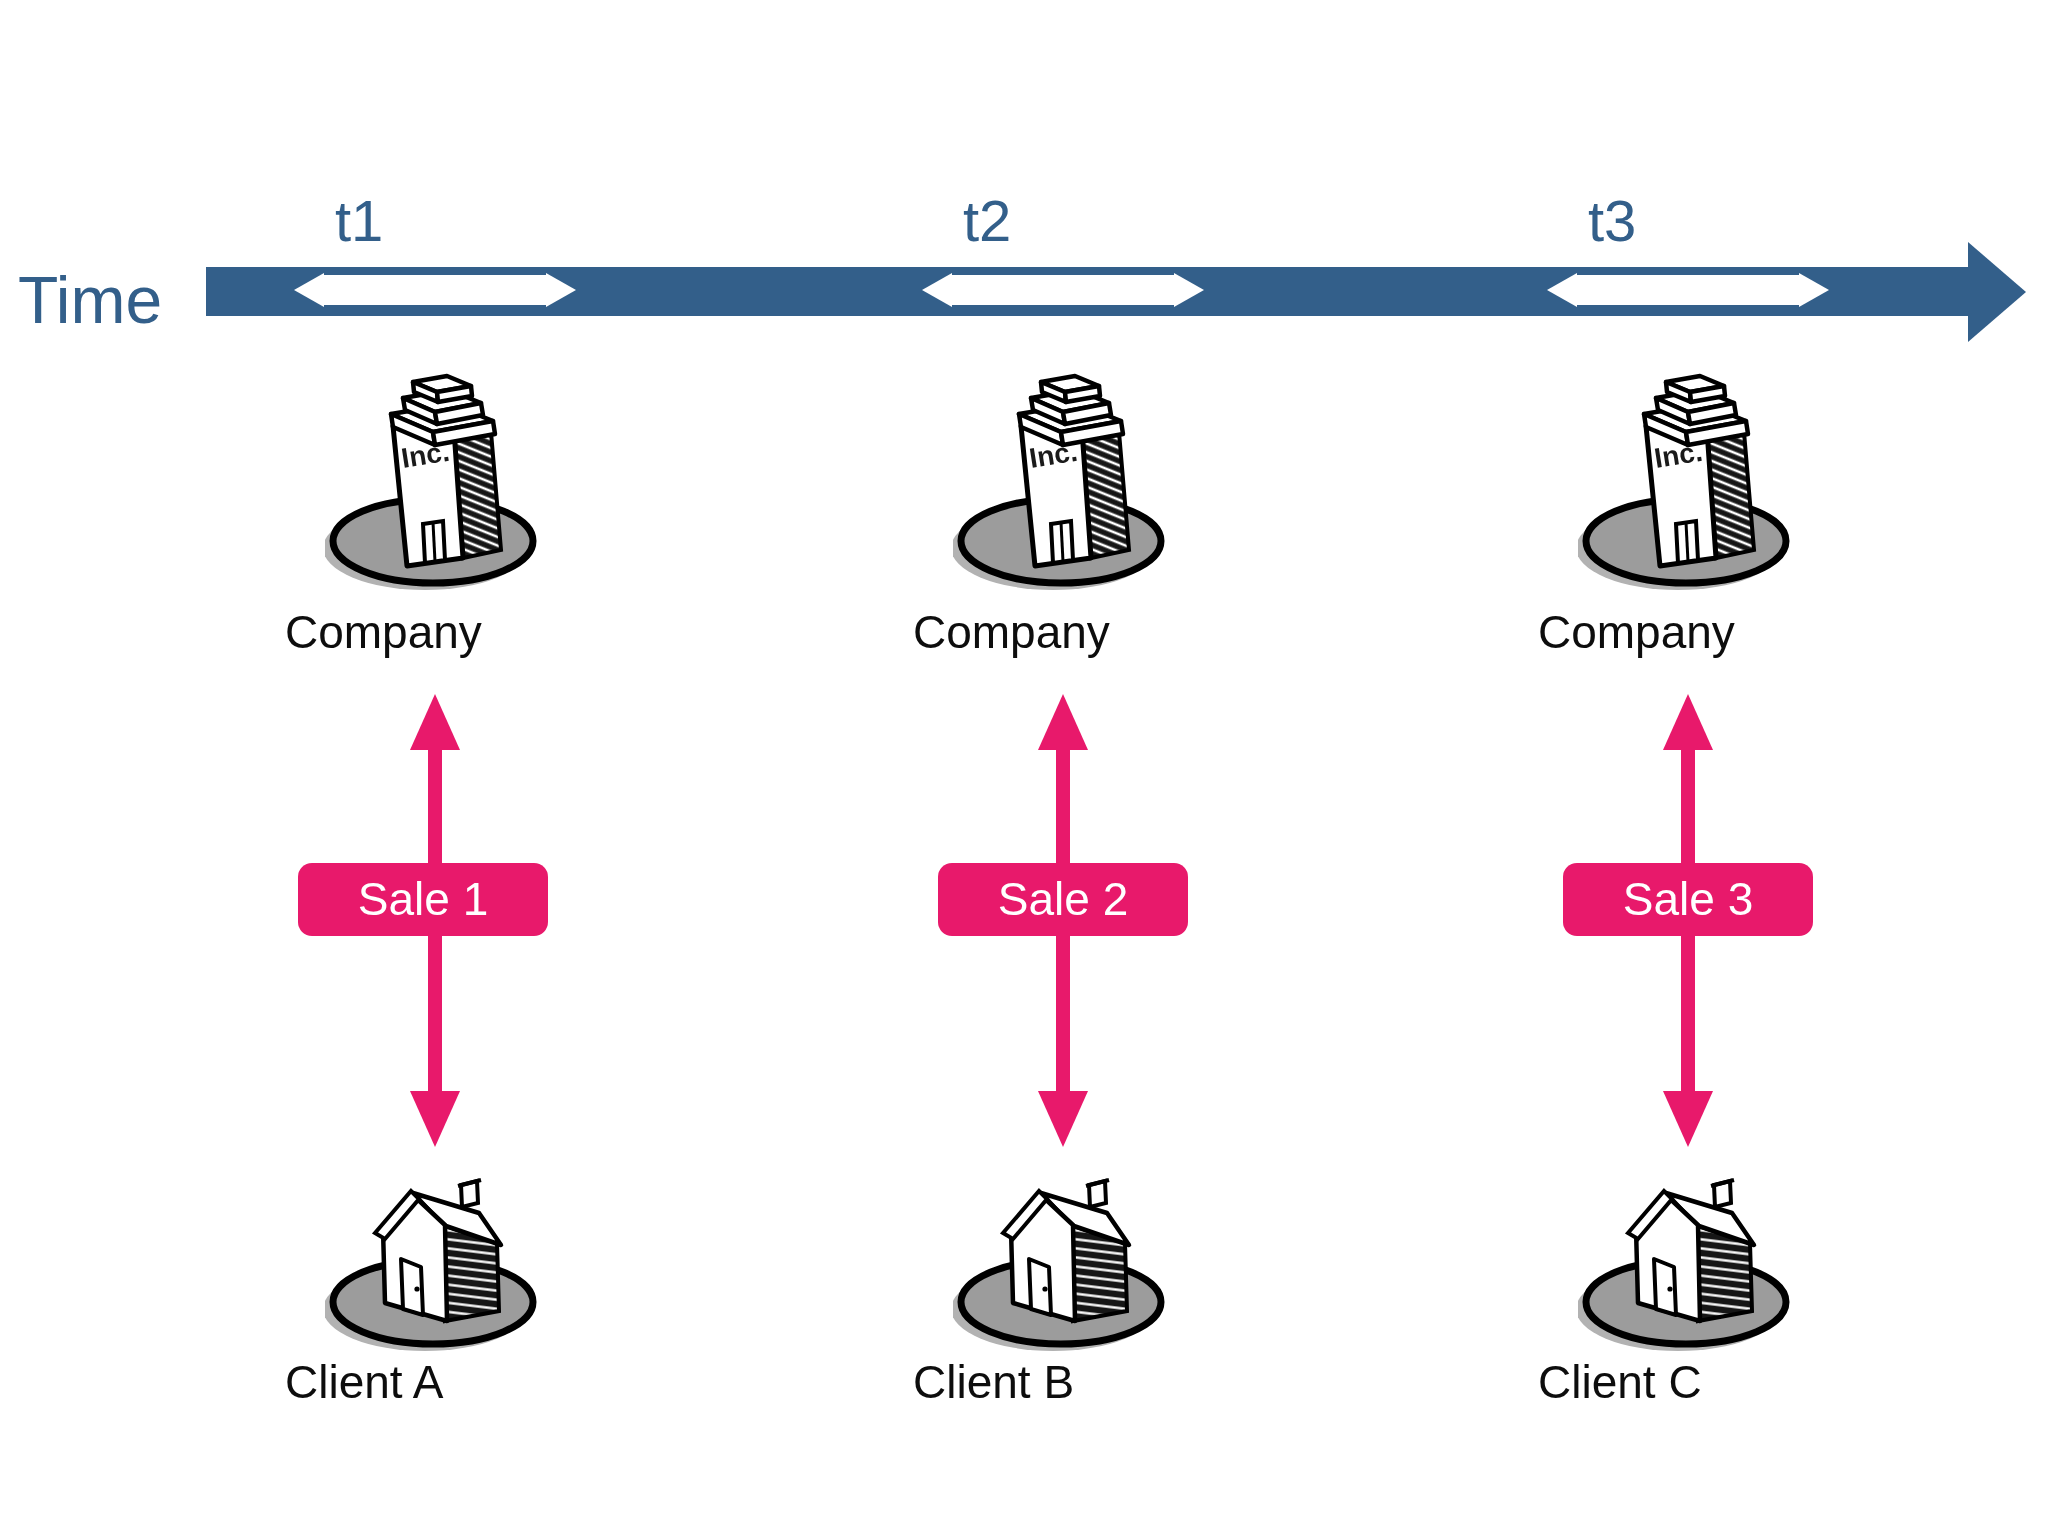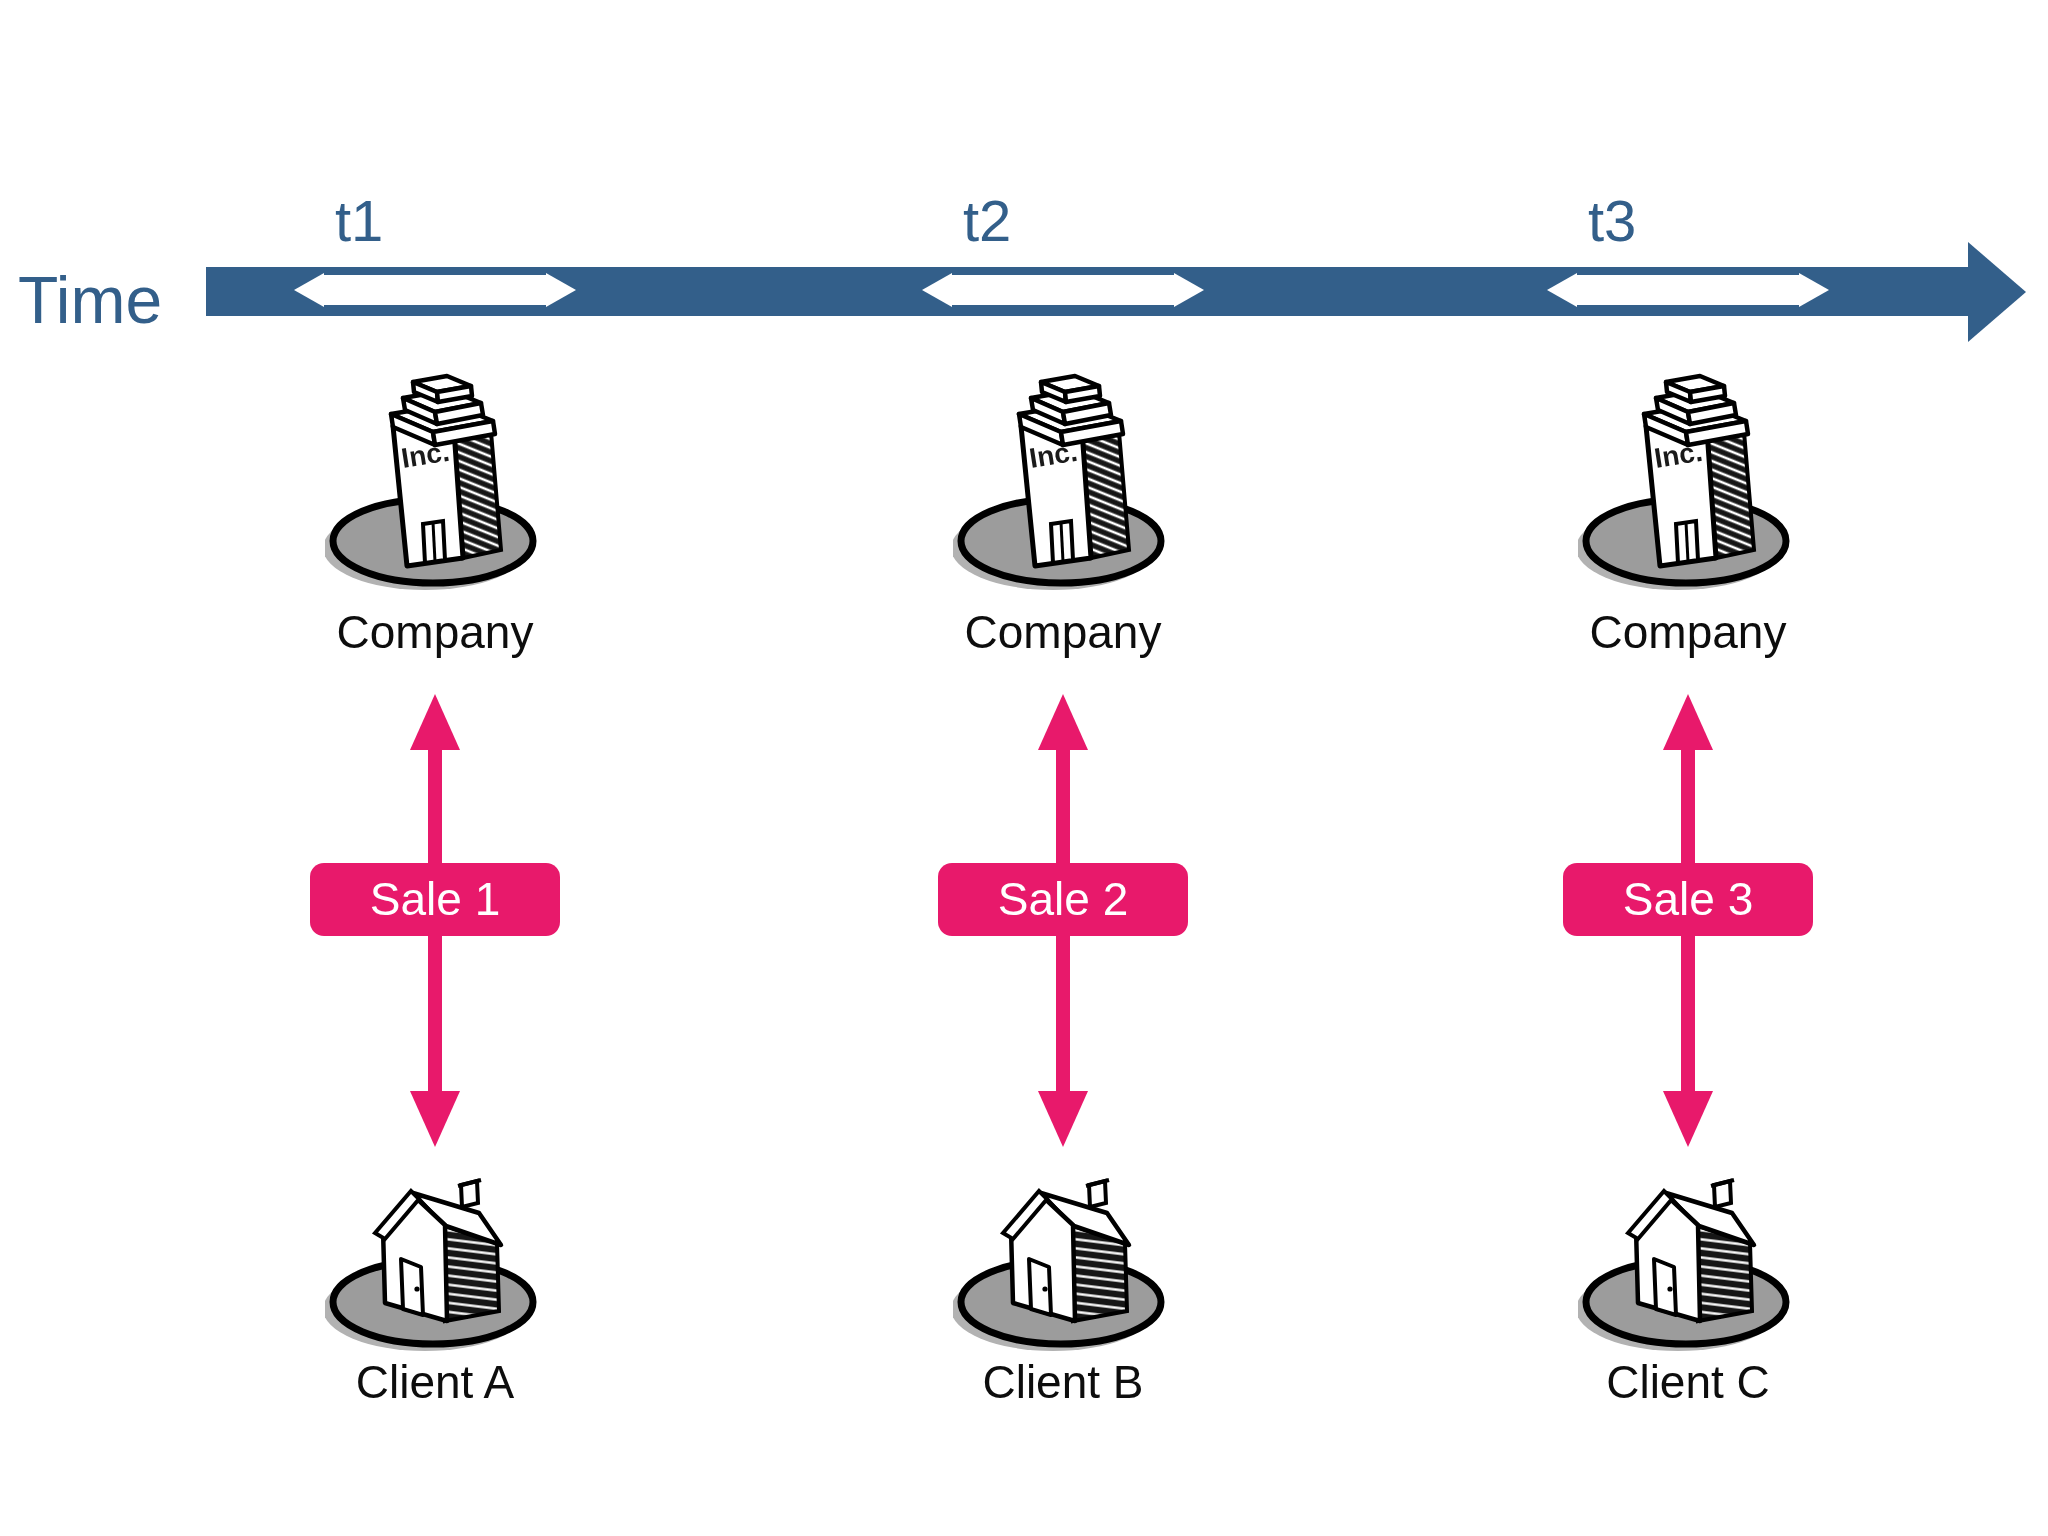--- a/index.html
+++ b/index.html
@@ -41,21 +41,21 @@
   }
   .interval-arrow .bar-mid{flex:1;height:30px;background:var(--white);}
   .interval-arrow .tri-right{
     width:0;height:0;border-top:17px solid transparent;border-bottom:17px solid transparent;
     border-left:30px solid var(--white);
   }
 
   
   .figure{position:absolute;width:220px;height:230px;}
   .caption{
-    position:absolute;width:300px;height:52px;line-height:52px;text-align:center;
+    position:absolute;width:300px;height:52px;line-height:52px;text-align:left;
     font-size:46px;color:var(--label-black);
   }
 
   
   .sale-shaft{position:absolute;width:14px;height:365px;top:740px;background:var(--sale-pink);z-index:1;}
   .sale-head-up{
     position:absolute;top:694px;width:0;height:0;z-index:1;
     border-left:25px solid transparent;border-right:25px solid transparent;
     border-bottom:56px solid var(--sale-pink);
   }
@@ -157,21 +157,21 @@
     <div class="tri-right"></div>
   </div>
 
   <svg class="figure" style="left:325px;top:368px" viewBox="0 0 220 230">
       <use href="#sym-company"></use>
     </svg>
   <div class="caption" style="left:285px;top:606px">Company</div>
   <div class="sale-head-up" style="left:410px"></div>
   <div class="sale-shaft" style="left:428px"></div>
   <div class="sale-head-down" style="left:410px"></div>
-  <div class="sale-badge" style="left:310px">Sale 1</div>
+  <div class="sale-badge" style="left:298px">Sale 1</div>
   <svg class="figure" style="left:325px;top:1129px" viewBox="0 0 220 230">
       <use href="#sym-client"></use>
     </svg>
   <div class="caption" style="left:285px;top:1356px">Client A</div>
 
   <svg class="figure" style="left:953px;top:368px" viewBox="0 0 220 230">
       <use href="#sym-company"></use>
     </svg>
   <div class="caption" style="left:913px;top:606px">Company</div>
   <div class="sale-head-up" style="left:1038px"></div>

